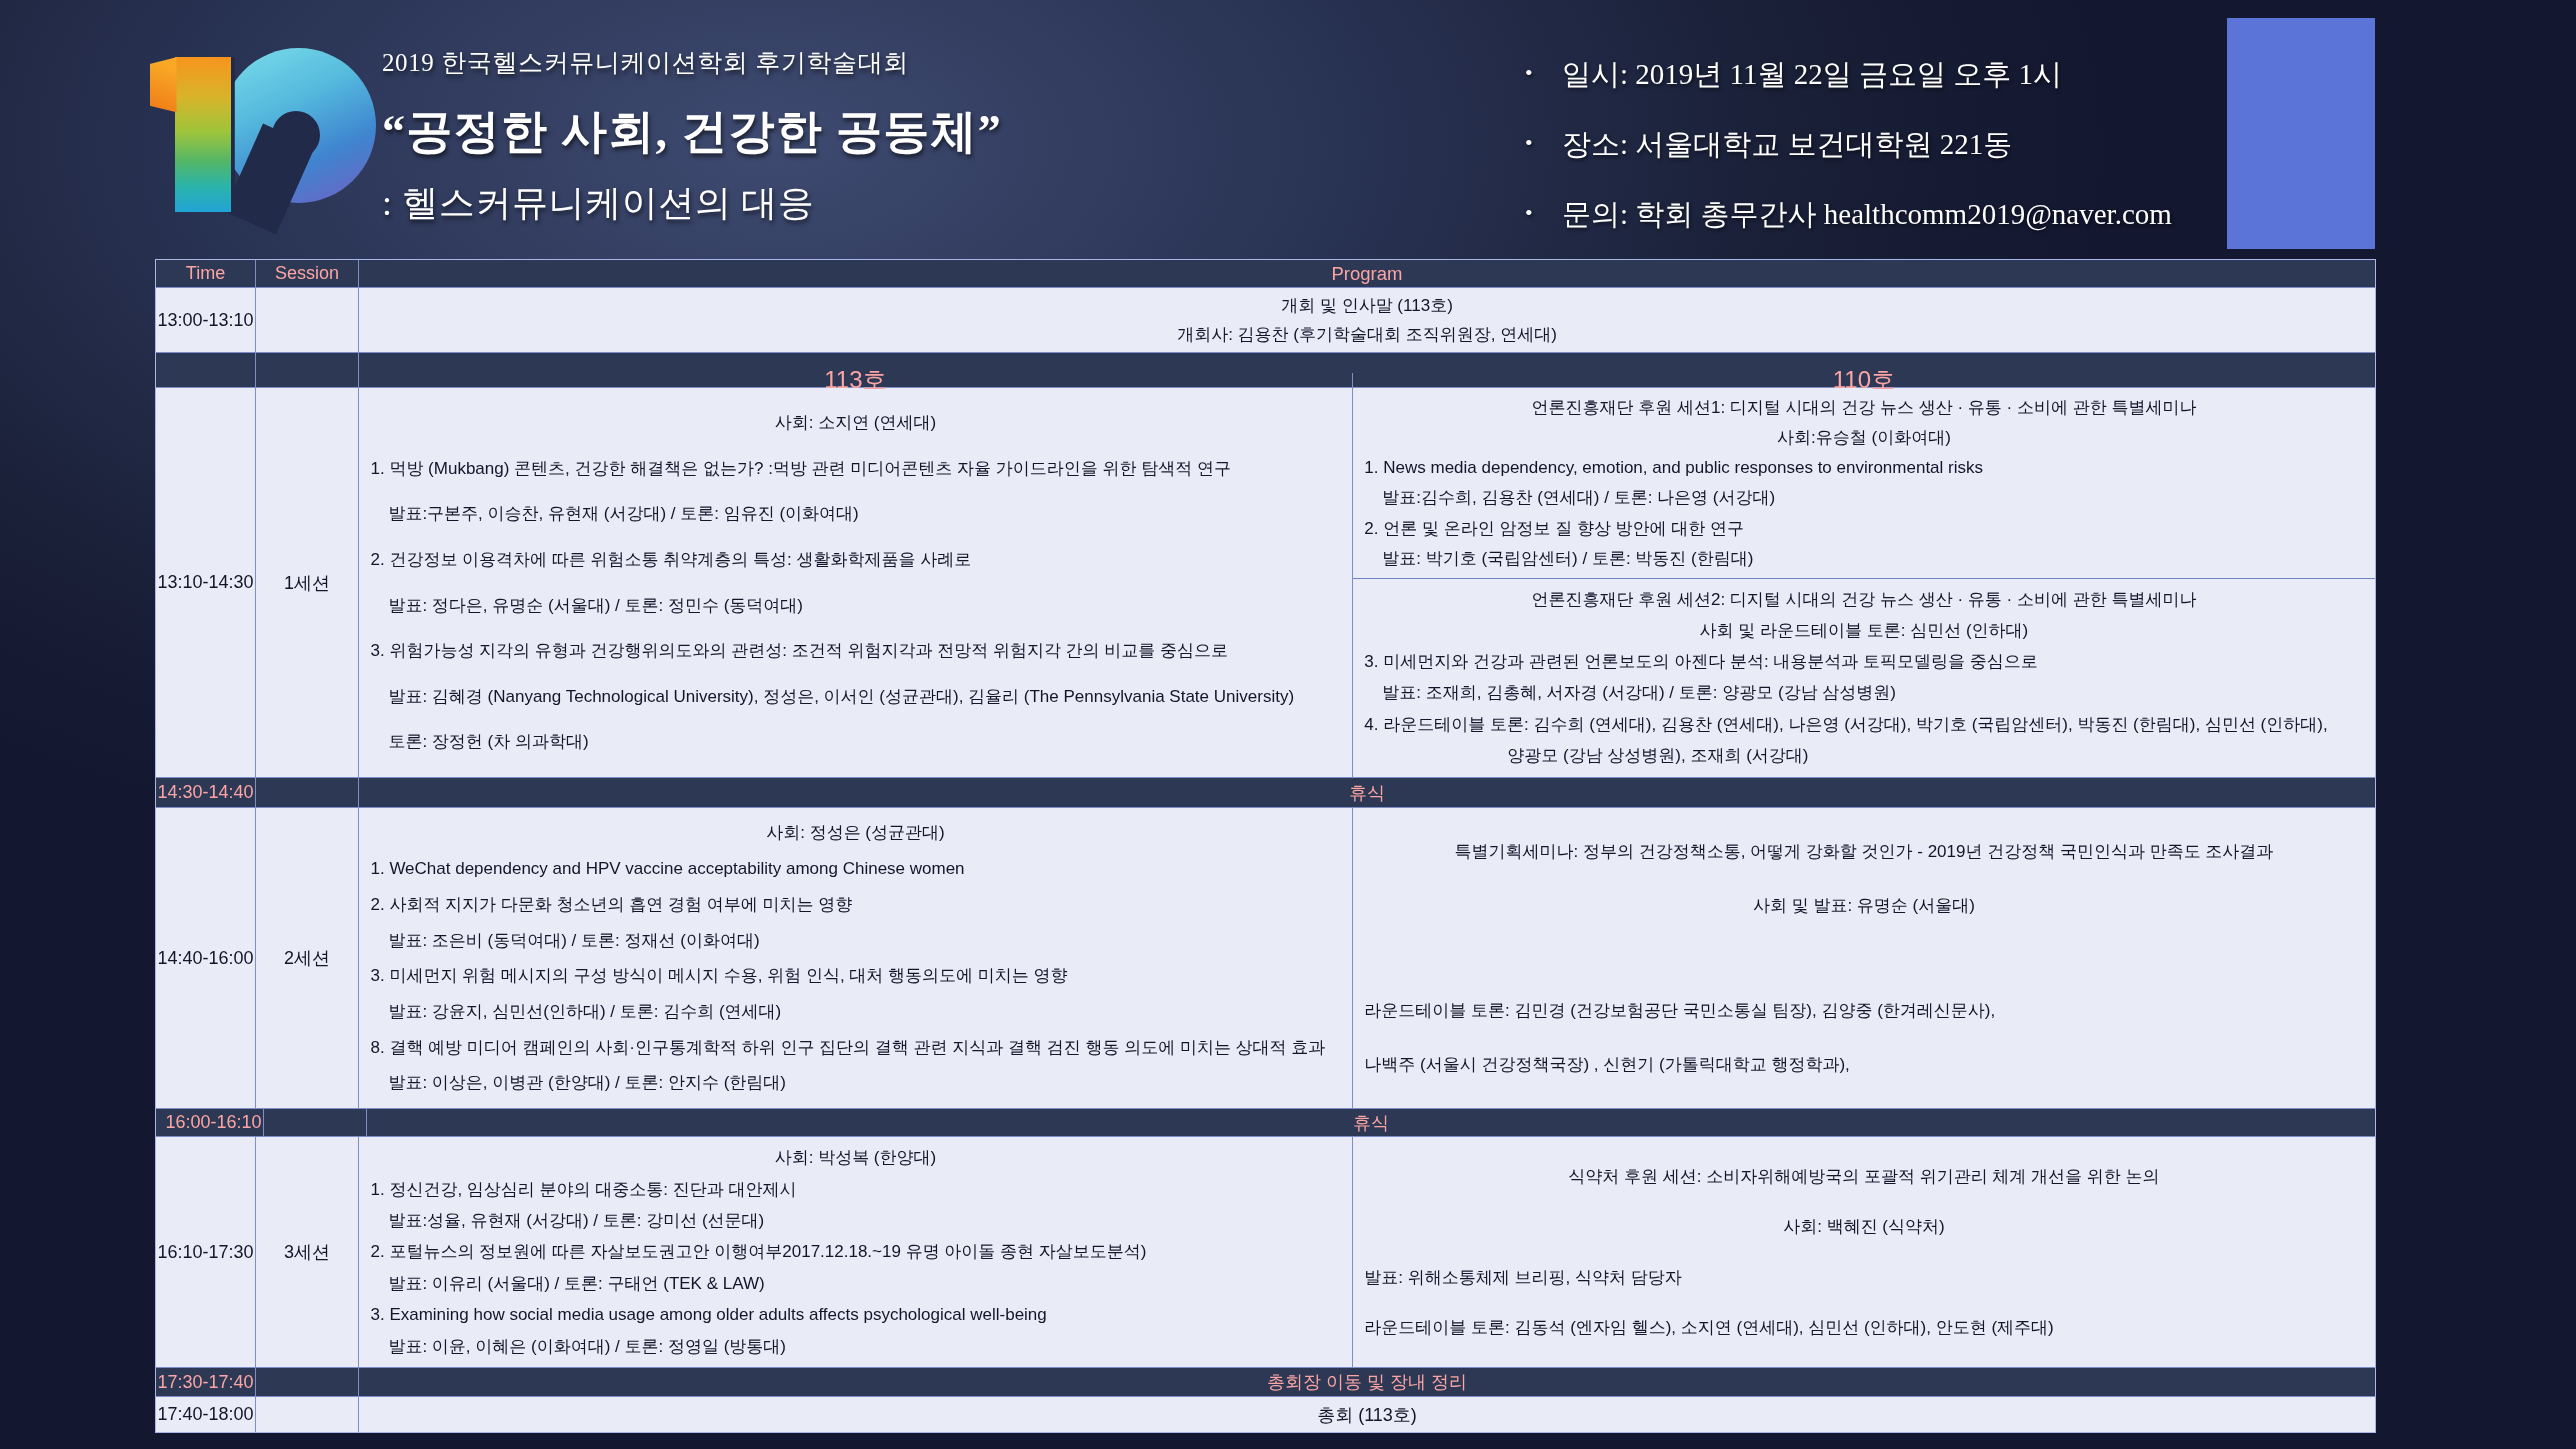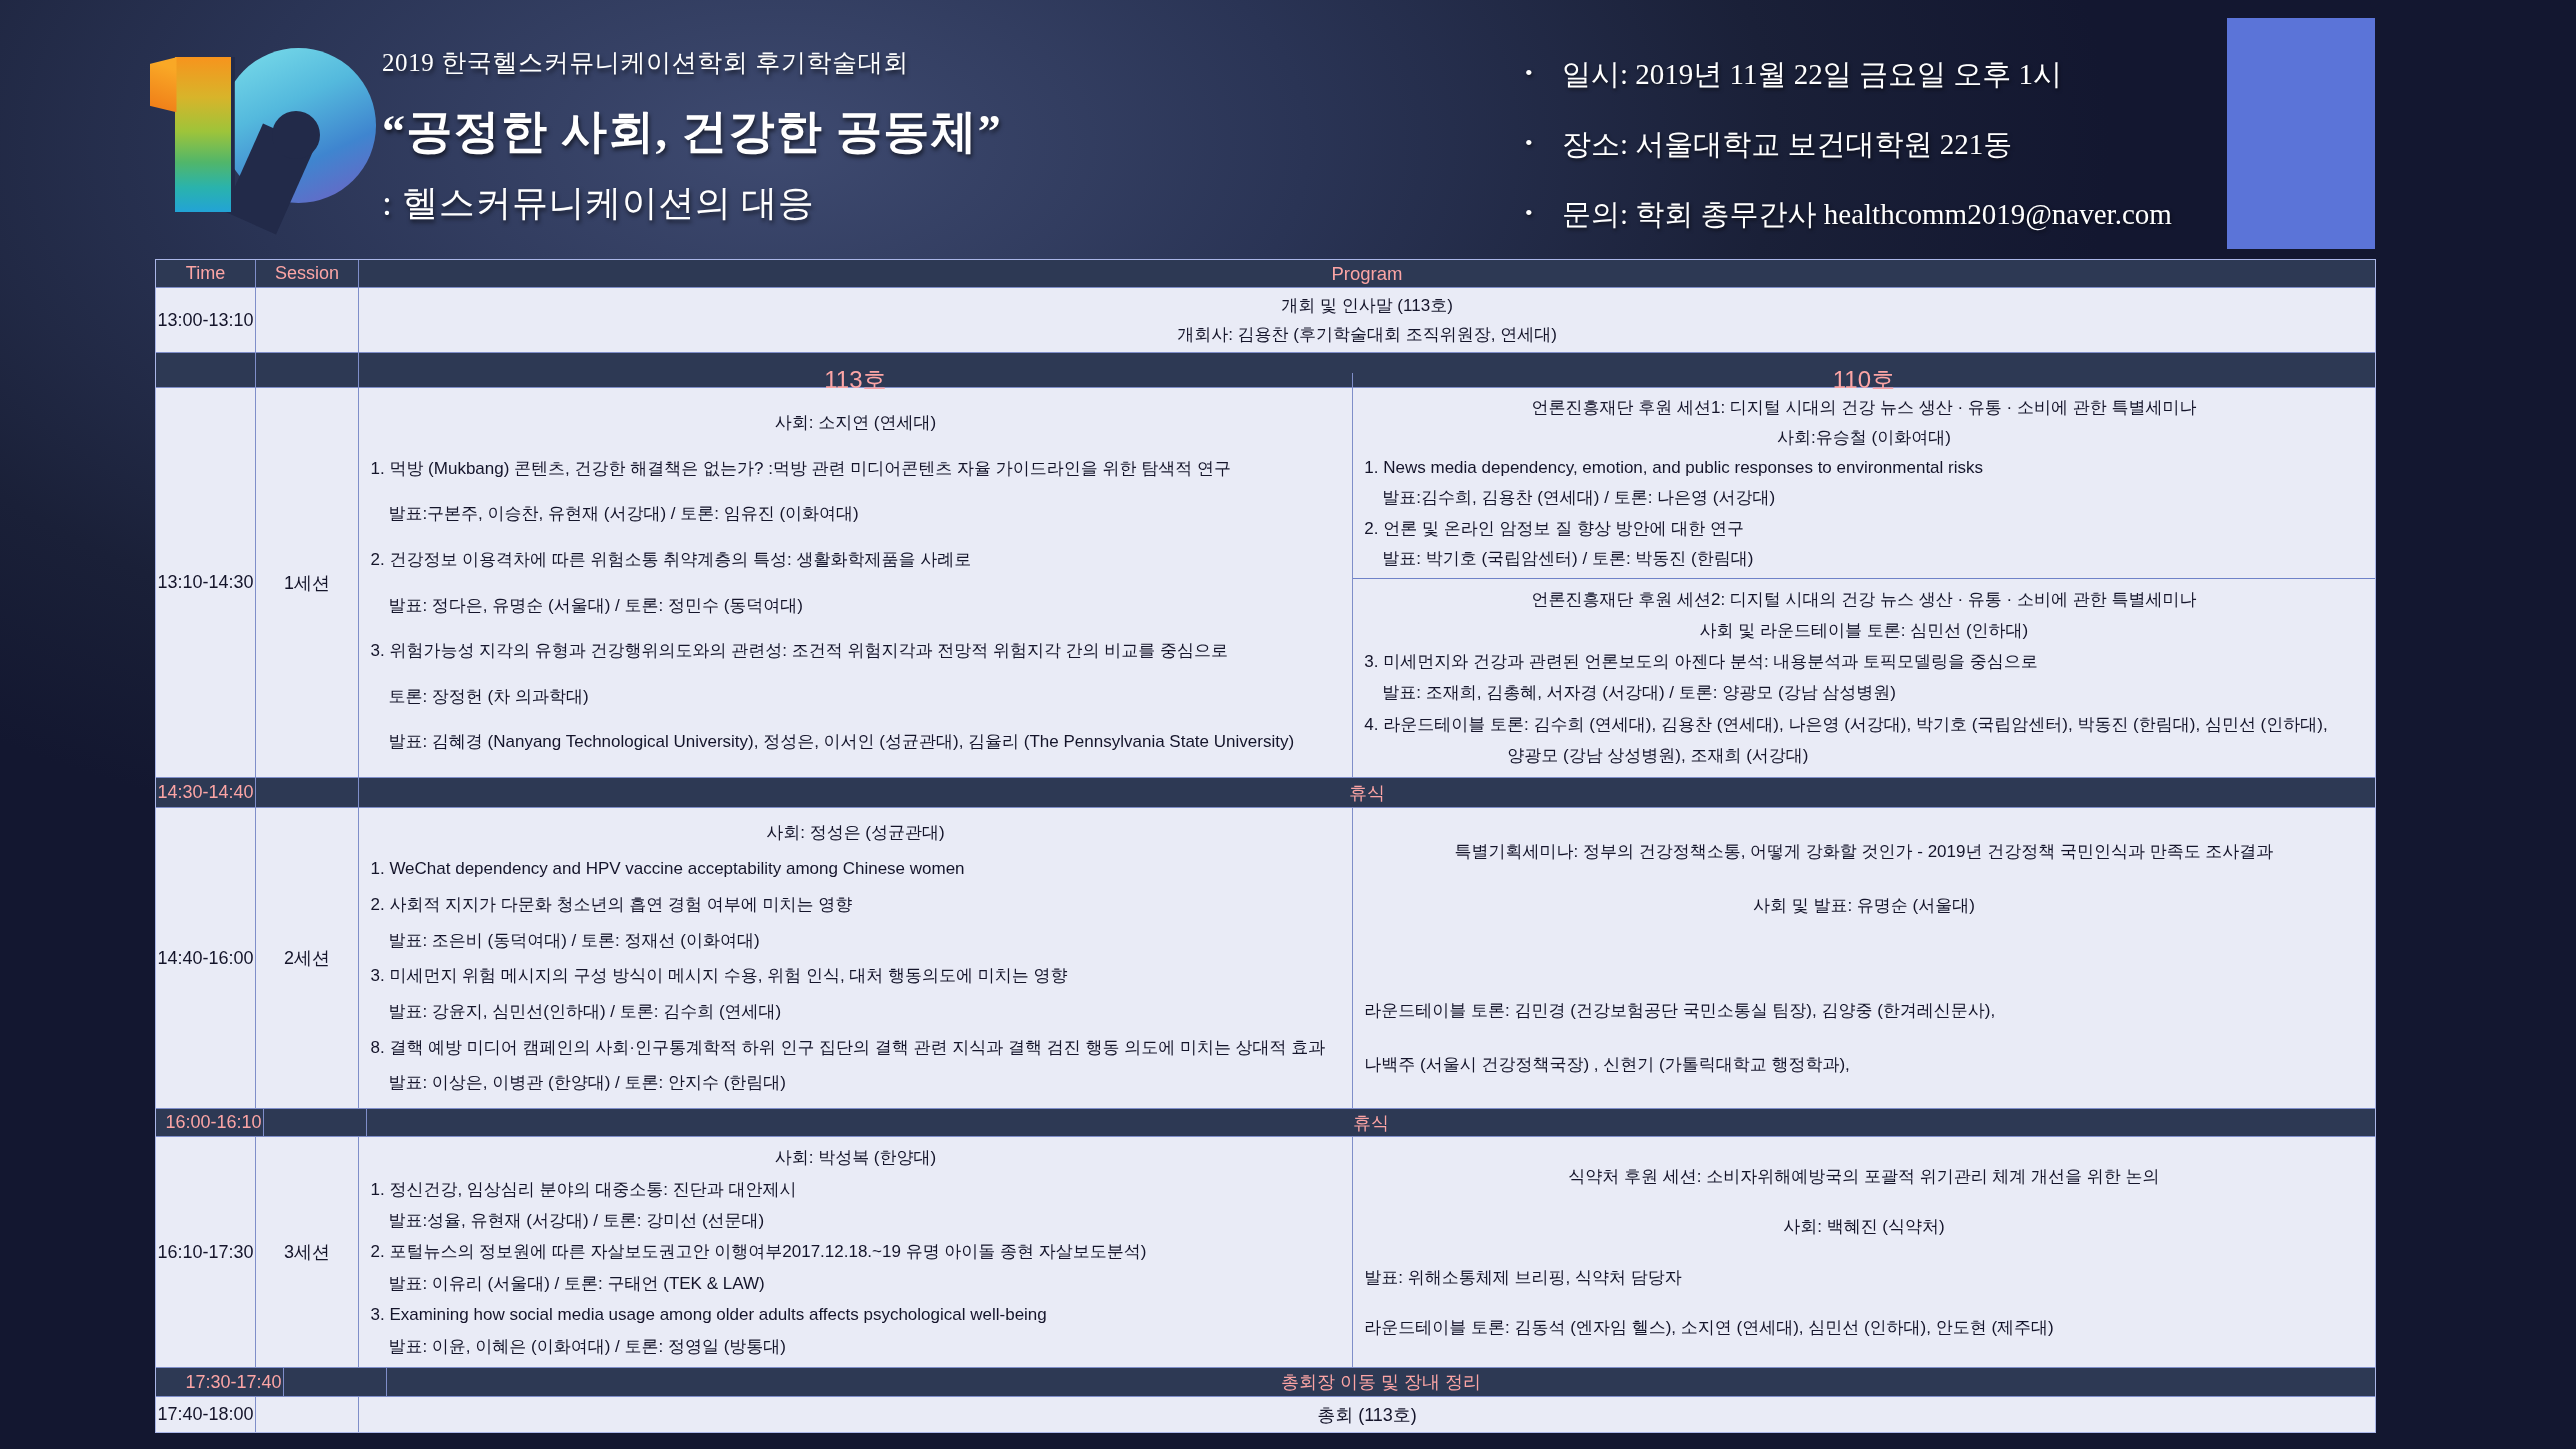--- a/index.html
+++ b/index.html
@@ -81,21 +81,21 @@
   .line.sp{min-height:1em;}
 
   .h-head{height:28px;}
   .h-open{height:65px;}
   .h-rooms{height:35px;}
   .h-s1{height:390px;}
   .h-br{height:30px;}
   .h-s2{height:301px;}
   .h-br2{height:28px;padding-left:8px;}
   .h-s3{height:231px;}
-  .h-move{height:29px;padding-left:28px;}
+  .h-move{height:29px;}
   .h-close{height:35px;}
 
   .head-label{display:flex;align-items:center;justify-content:center;font-size:18.5px;}
   .roomhead{display:flex;align-items:center;justify-content:center;font-size:24px;margin-top:20px;}
   .bigmerge{flex:1;display:flex;align-items:center;justify-content:center;font-size:18px;}
 </style>
 </head>
 <body>
 
 <div class="canvas">
@@ -152,22 +152,22 @@
       <div class="cell time">13:10-14:30</div>
       <div class="cell session">1세션</div>
       <div class="cell program split">
         <div class="room left">
           <div class="line c">사회: 소지연 (연세대)</div>
           <div class="line">1. 먹방 (Mukbang) 콘텐츠, 건강한 해결책은 없는가? :먹방 관련 미디어콘텐츠 자율 가이드라인을 위한 탐색적 연구</div>
           <div class="line ind">발표:구본주, 이승찬, 유현재 (서강대) / 토론: 임유진 (이화여대)</div>
           <div class="line">2. 건강정보 이용격차에 따른 위험소통 취약계층의 특성: 생활화학제품을 사례로</div>
           <div class="line ind">발표: 정다은, 유명순 (서울대) / 토론: 정민수 (동덕여대)</div>
           <div class="line">3. 위험가능성 지각의 유형과 건강행위의도와의 관련성: 조건적 위험지각과 전망적 위험지각 간의 비교를 중심으로</div>
+          <div class="line ind">발표: 김혜경 (Nanyang Technological University), 정성은, 이서인 (성균관대), 김율리 (The Pennsylvania State University)</div>
           <div class="line ind">토론: 장정헌 (차 의과학대)</div>
-          <div class="line ind">발표: 김혜경 (Nanyang Technological University), 정성은, 이서인 (성균관대), 김율리 (The Pennsylvania State University)</div>
         </div>
         <div class="room right boxes">
           <div class="subbox a">
             <div class="line c">언론진흥재단 후원 세션1: 디지털 시대의 건강 뉴스 생산 · 유통 · 소비에 관한 특별세미나</div>
             <div class="line c">사회:유승철 (이화여대)</div>
             <div class="line">1. News media dependency, emotion, and public responses to environmental risks</div>
             <div class="line ind">발표:김수희, 김용찬 (연세대) / 토론: 나은영 (서강대)</div>
             <div class="line">2. 언론 및 온라인 암정보 질 향상 방안에 대한 연구</div>
             <div class="line ind">발표: 박기호 (국립암센터) / 토론: 박동진 (한림대)</div>
           </div>

